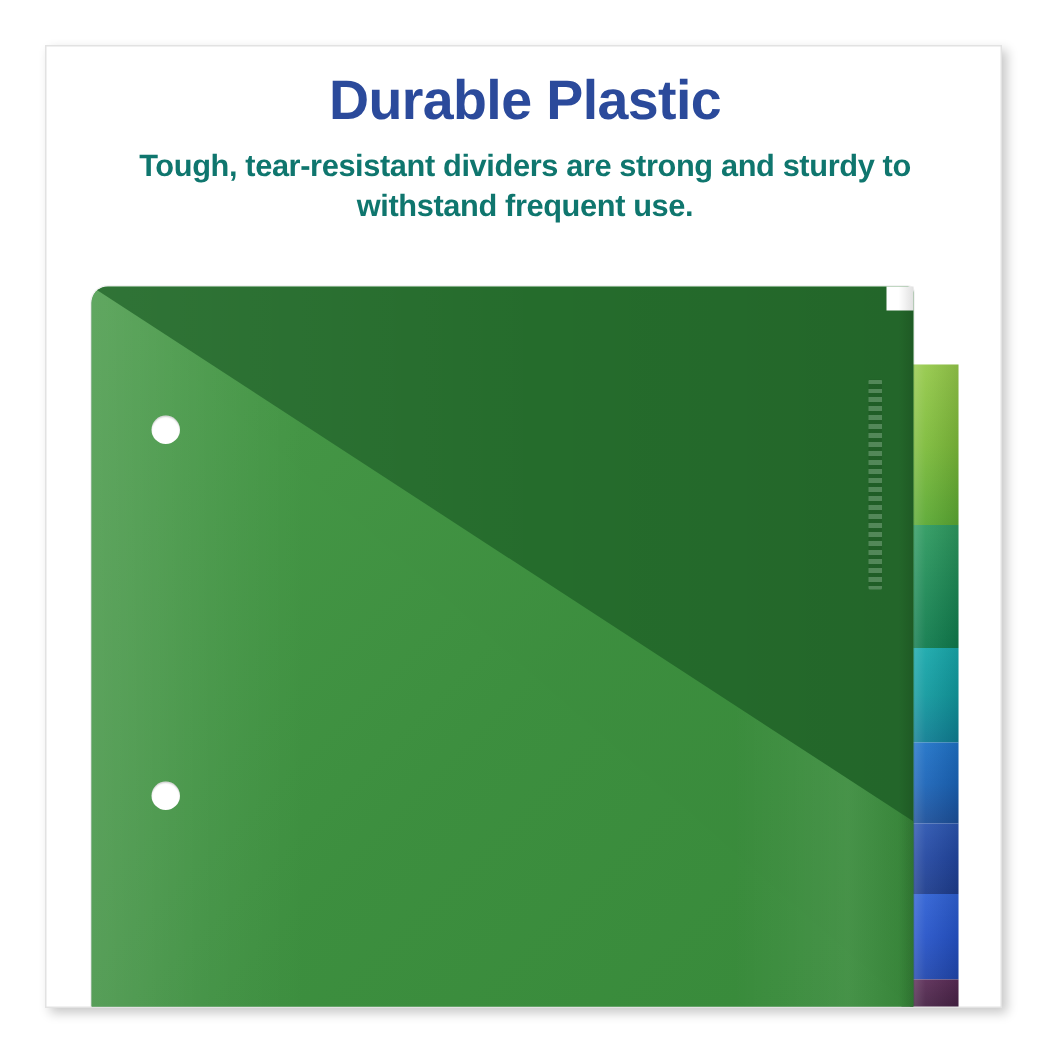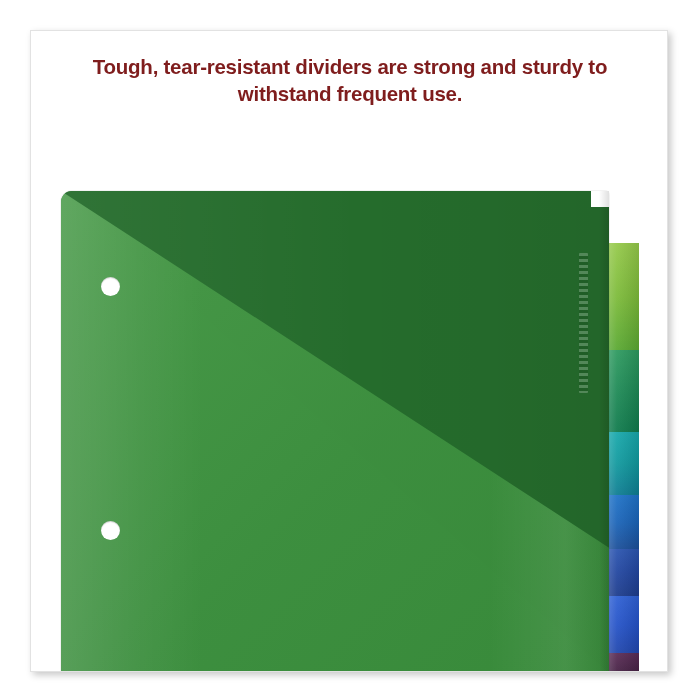--- a/index.html
+++ b/index.html
@@ -158,21 +158,22 @@
   }
 </style>
 </head>
 <body>
 
 <div id="stage">
 
   <div class="card">
 
     <div class="headline-wrap">
-      <p class="subhead" style="color: #7f1d1d;">Tough, tear-resistant dividers are strong and sturdy to withstand frequent use.</p>
+      <h1 class="headline" style="color: rgb(43, 74, 155);">Durable Plastic</h1>
+      <p class="subhead" style="color: #0f766e;">Tough, tear-resistant dividers are strong and sturdy to withstand frequent use.</p>
     </div>
 
     <div class="tabstack">
       <div class="tab" style="top: 52px; height: 107px; background: linear-gradient(rgb(149, 201, 74) 0%, rgb(125, 187, 58) 50%, rgb(90, 168, 50) 100%);">
           <span class="sheen"></span>
         </div>
       <div class="tab" style="top: 159px; height: 82px; background: linear-gradient(rgb(46, 154, 96) 0%, rgb(30, 138, 86) 50%, rgb(15, 122, 76) 100%);">
           <span class="sheen"></span>
         </div>
       <div class="tab" style="top: 241px; height: 63px; background: linear-gradient(rgb(24, 168, 171) 0%, rgb(17, 153, 158) 50%, rgb(14, 125, 146) 100%);">

